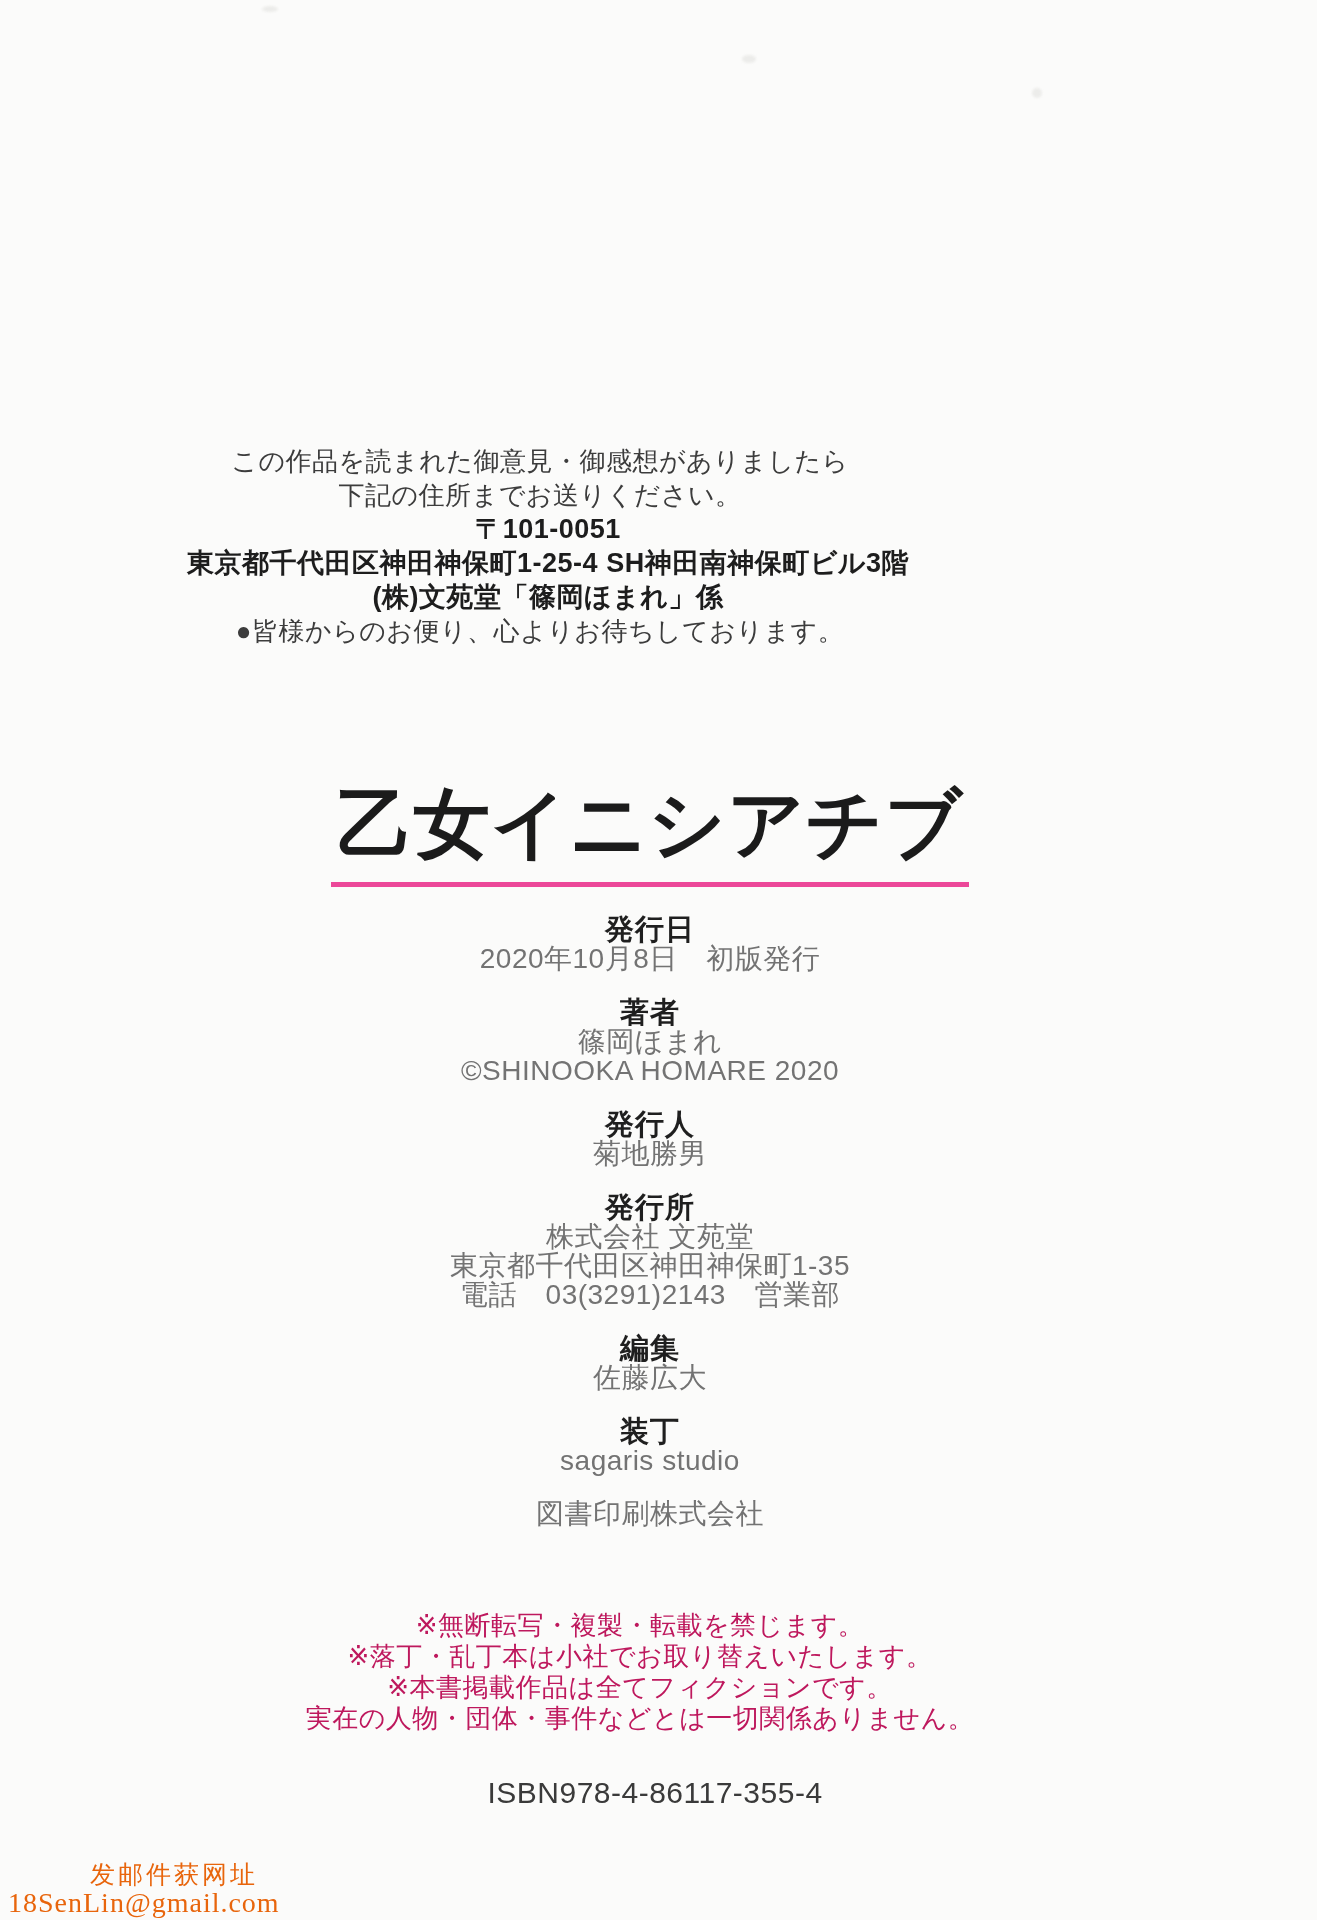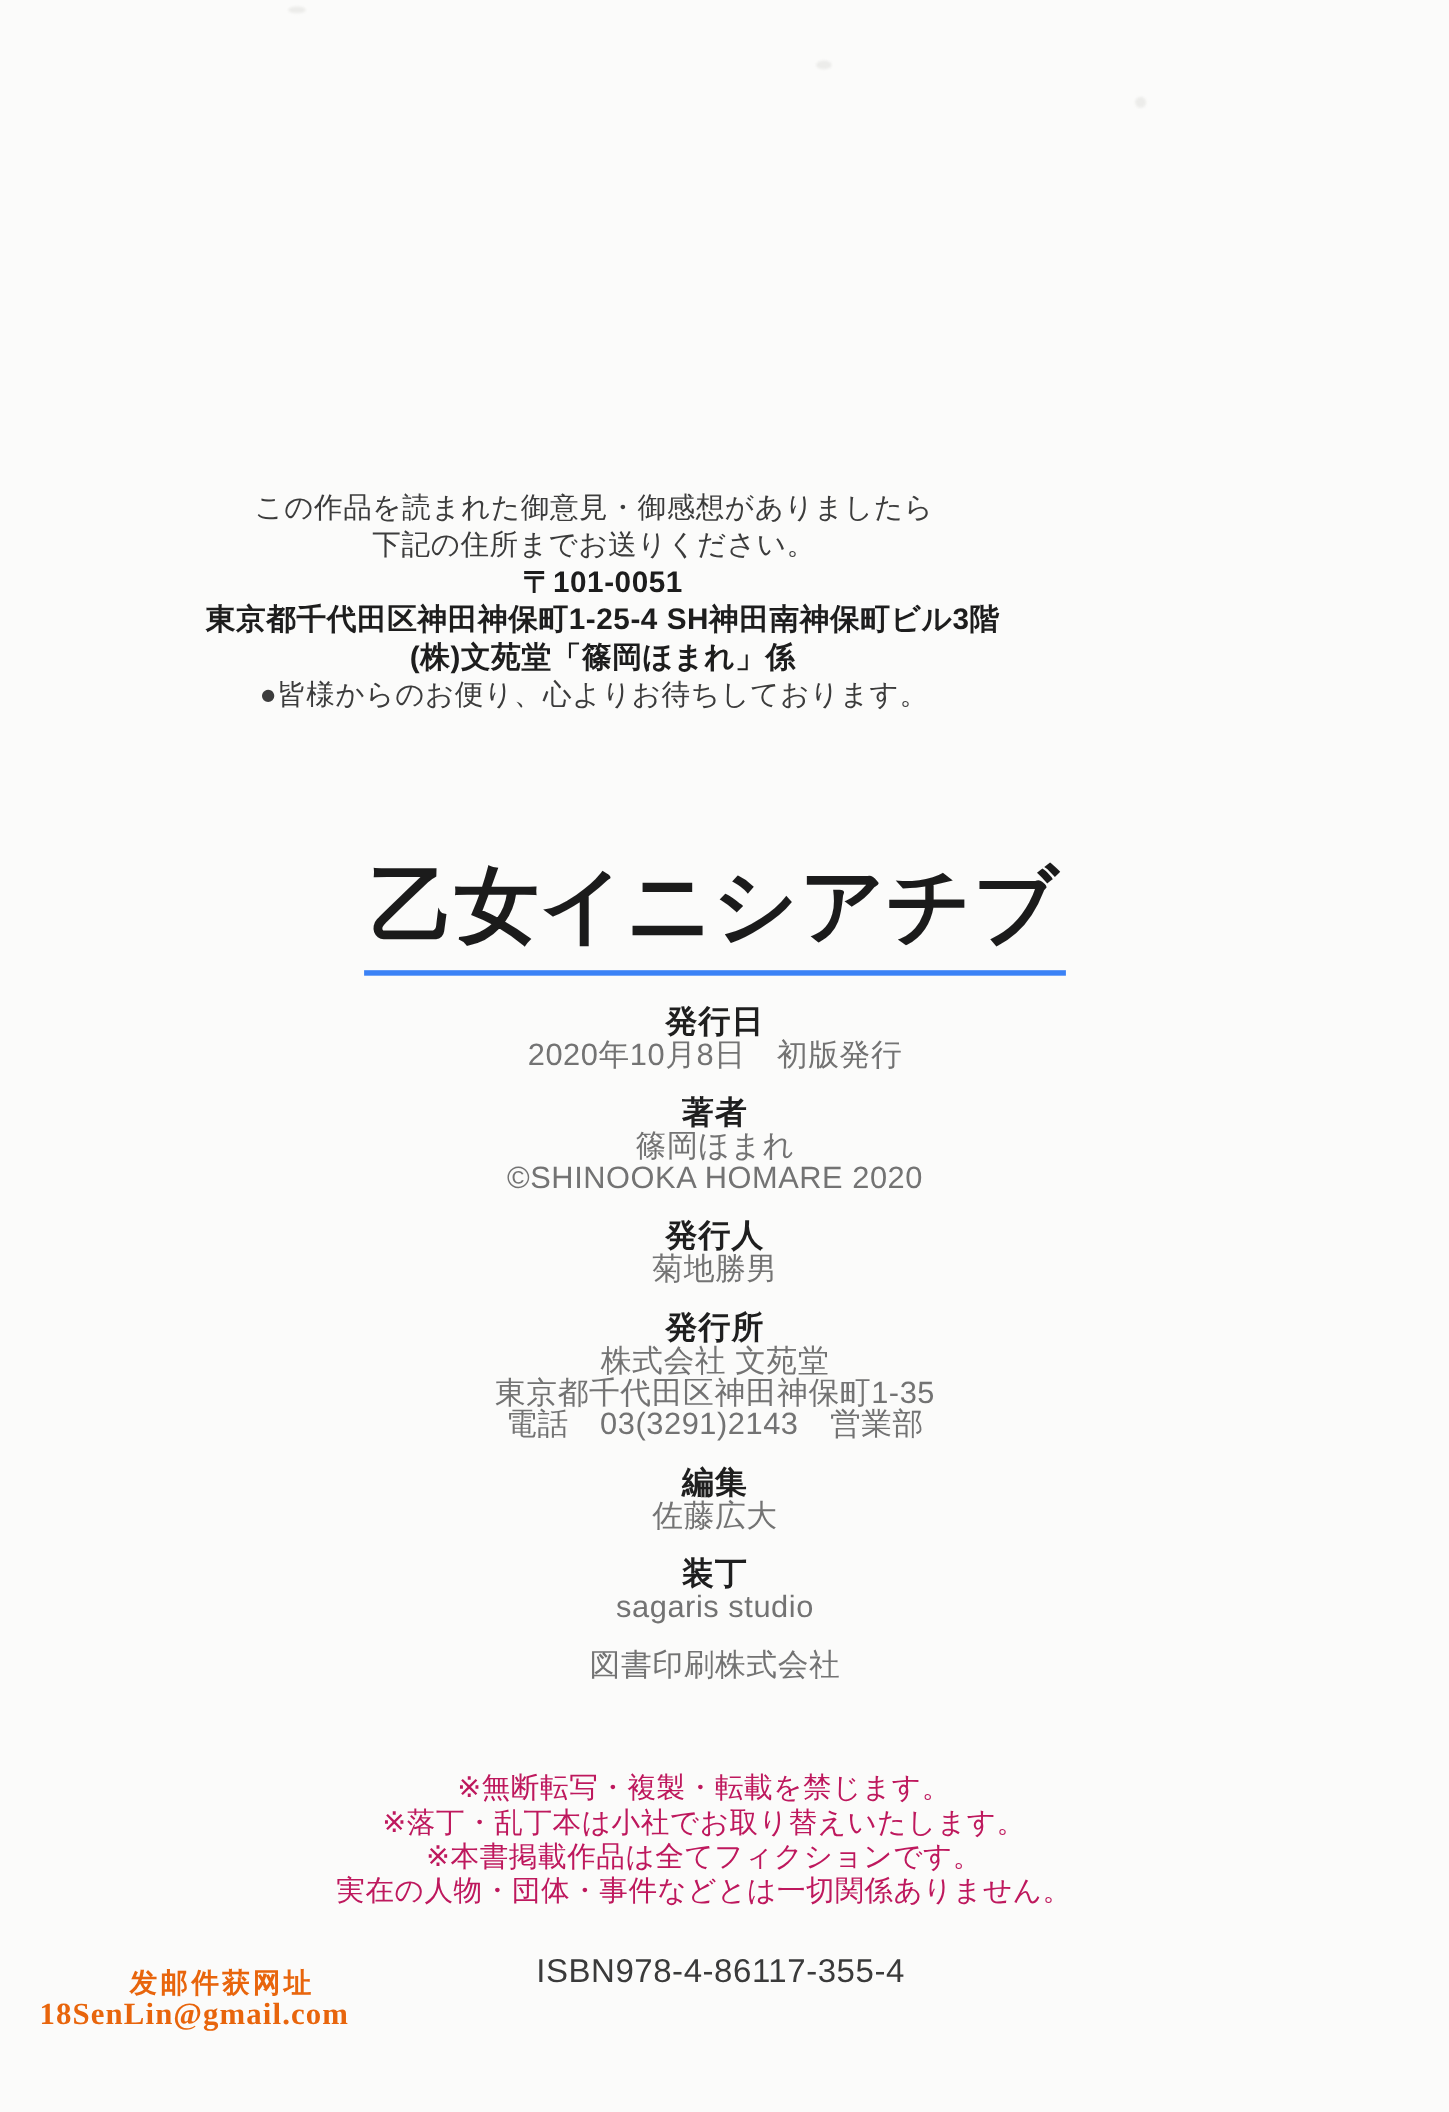--- a/index.html
+++ b/index.html
@@ -26,21 +26,21 @@
     font-weight: bold; color: #1d1d1d; font-size: 27px; margin-left: 16px;
   }
 
   
   .title-wrap { position: absolute; top: 770px; left: 0; width: 1300px; text-align: center; }
   .book-title {
     display: inline-block;
     font-family: "Liberation Serif", "DejaVu Serif", serif;
     font-weight: bold; font-size: 76px; line-height: 108px;
     color: #1b1b1b; letter-spacing: 1px;
-    border-bottom: 5px solid #3b82f6;
+    border-bottom: 5px solid #ec4899;
     padding: 0 6px 4px 6px;
   }
 
   
   .colophon { position: absolute; top: 914px; left: 0; width: 1300px; text-align: center; }
   .section { margin-bottom: 24px; }
   .section .label { font-weight: bold; font-size: 29px; line-height: 30px; color: #1f1f1f; letter-spacing: 1px; }
   .section .line  { font-size: 28px; line-height: 29px; color: #737373; letter-spacing: 0.5px; }
 
   
@@ -49,21 +49,21 @@
     text-align: center; font-size: 26px; line-height: 31px; color: #be185d; letter-spacing: 0.5px;
   }
 
   
   .isbn {
     position: absolute; top: 1776px; left: 0; width: 1310px;
     text-align: center; font-size: 30px; color: #3a3a3a; letter-spacing: 0.5px;
   }
 
   
-  .watermark { position: absolute; left: 8px; top: 1789px; font-weight: bold; margin-left: 28px; }
+  .watermark { position: absolute; left: 8px; top: 1860px; font-weight: normal; }
   .watermark .wm1 { margin-left: 82px; font-size: 25px; line-height: 28px; letter-spacing: 3px; }
   .watermark .wm2 { font-size: 28px; line-height: 30px; font-family: "Liberation Serif", "DejaVu Serif", serif; letter-spacing: 1px; }
 </style>
 </head>
 <body>
 
 <div class="speck s1"></div>
 <div class="speck s2"></div>
 <div class="speck s3"></div>
 

